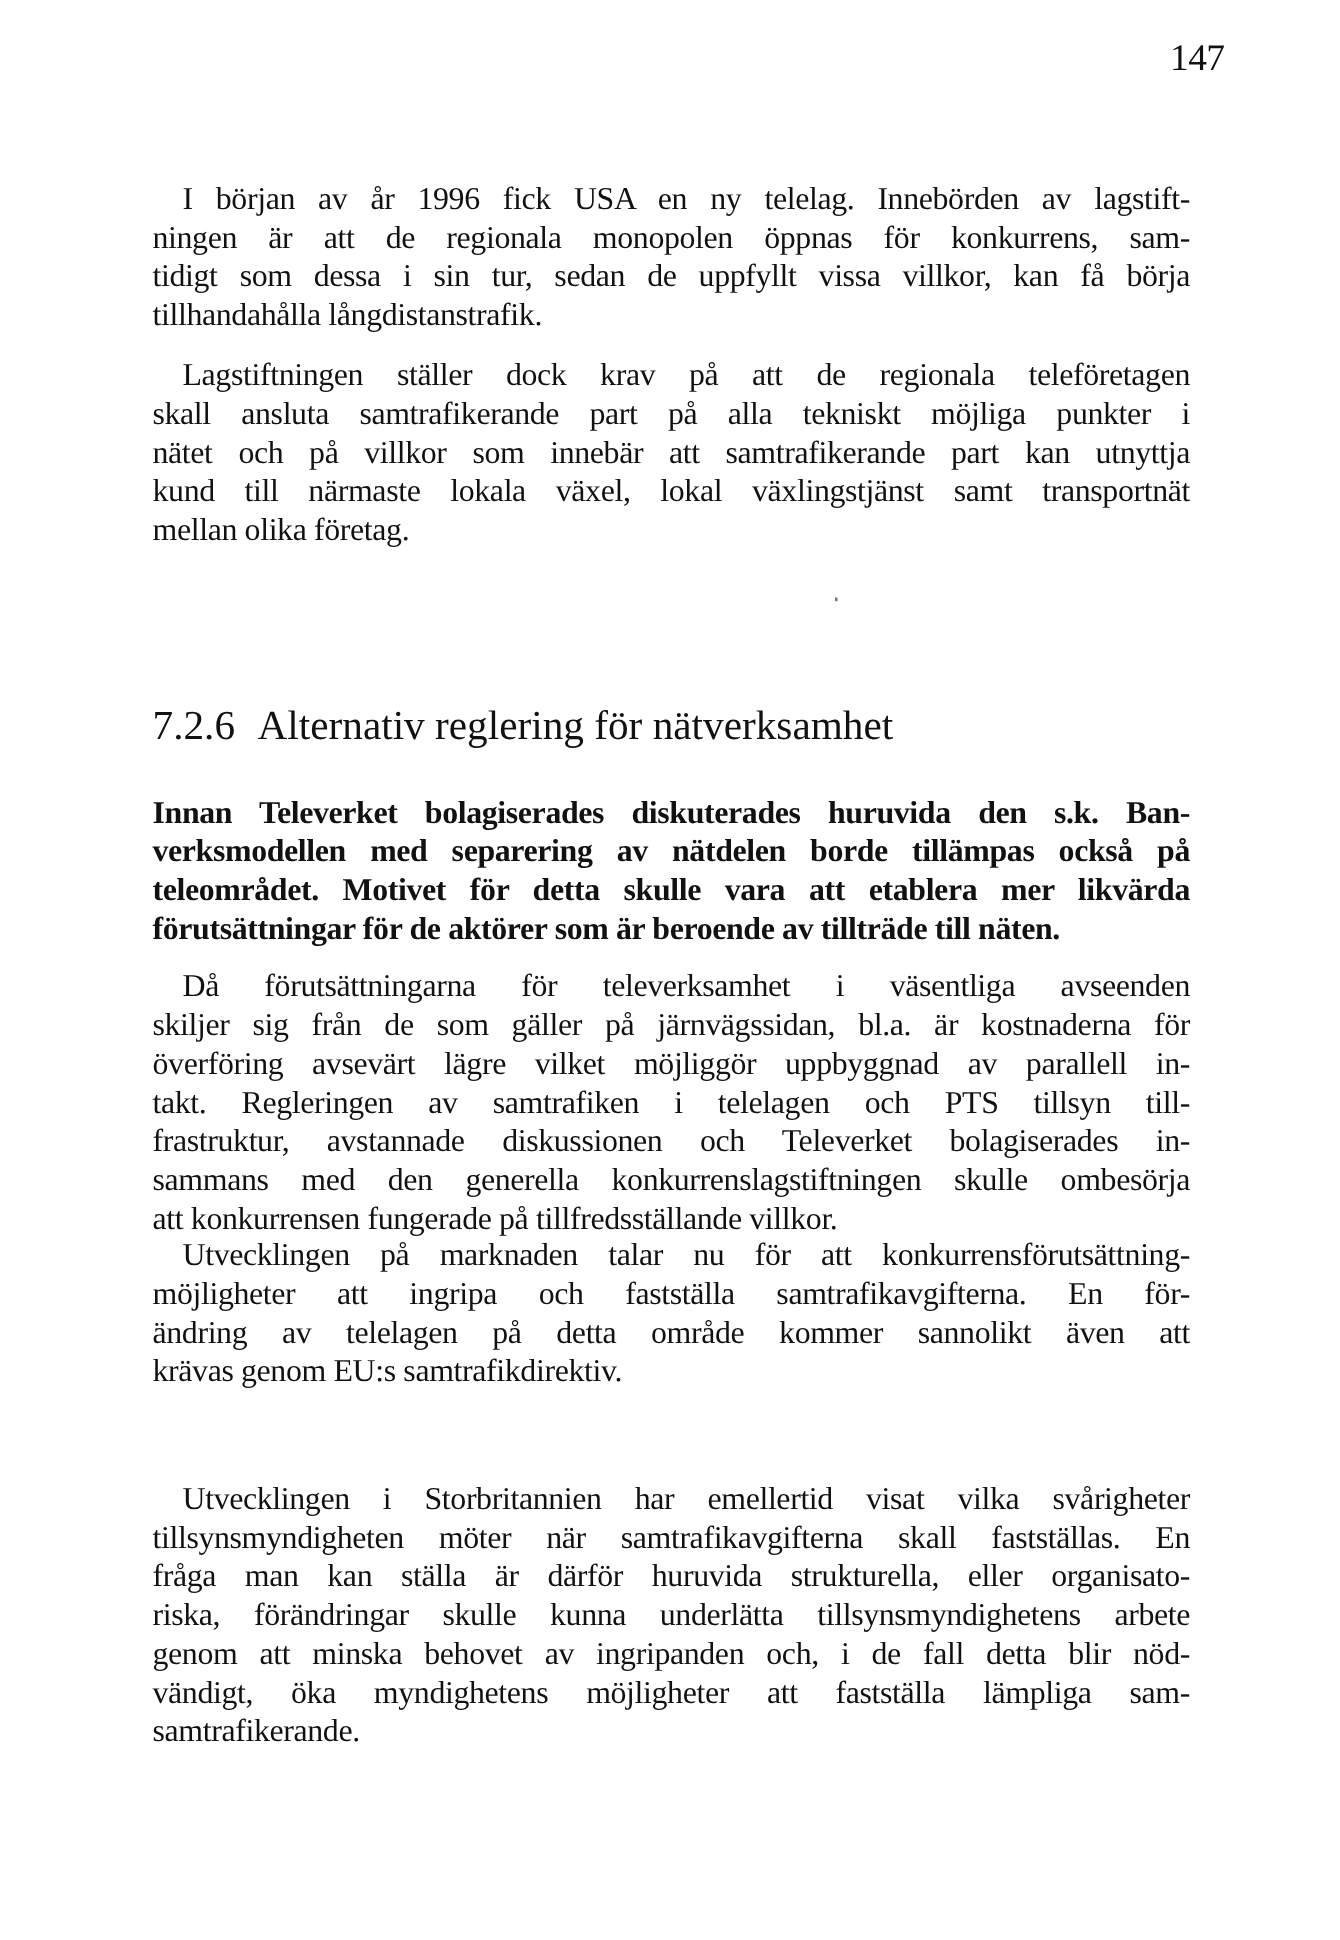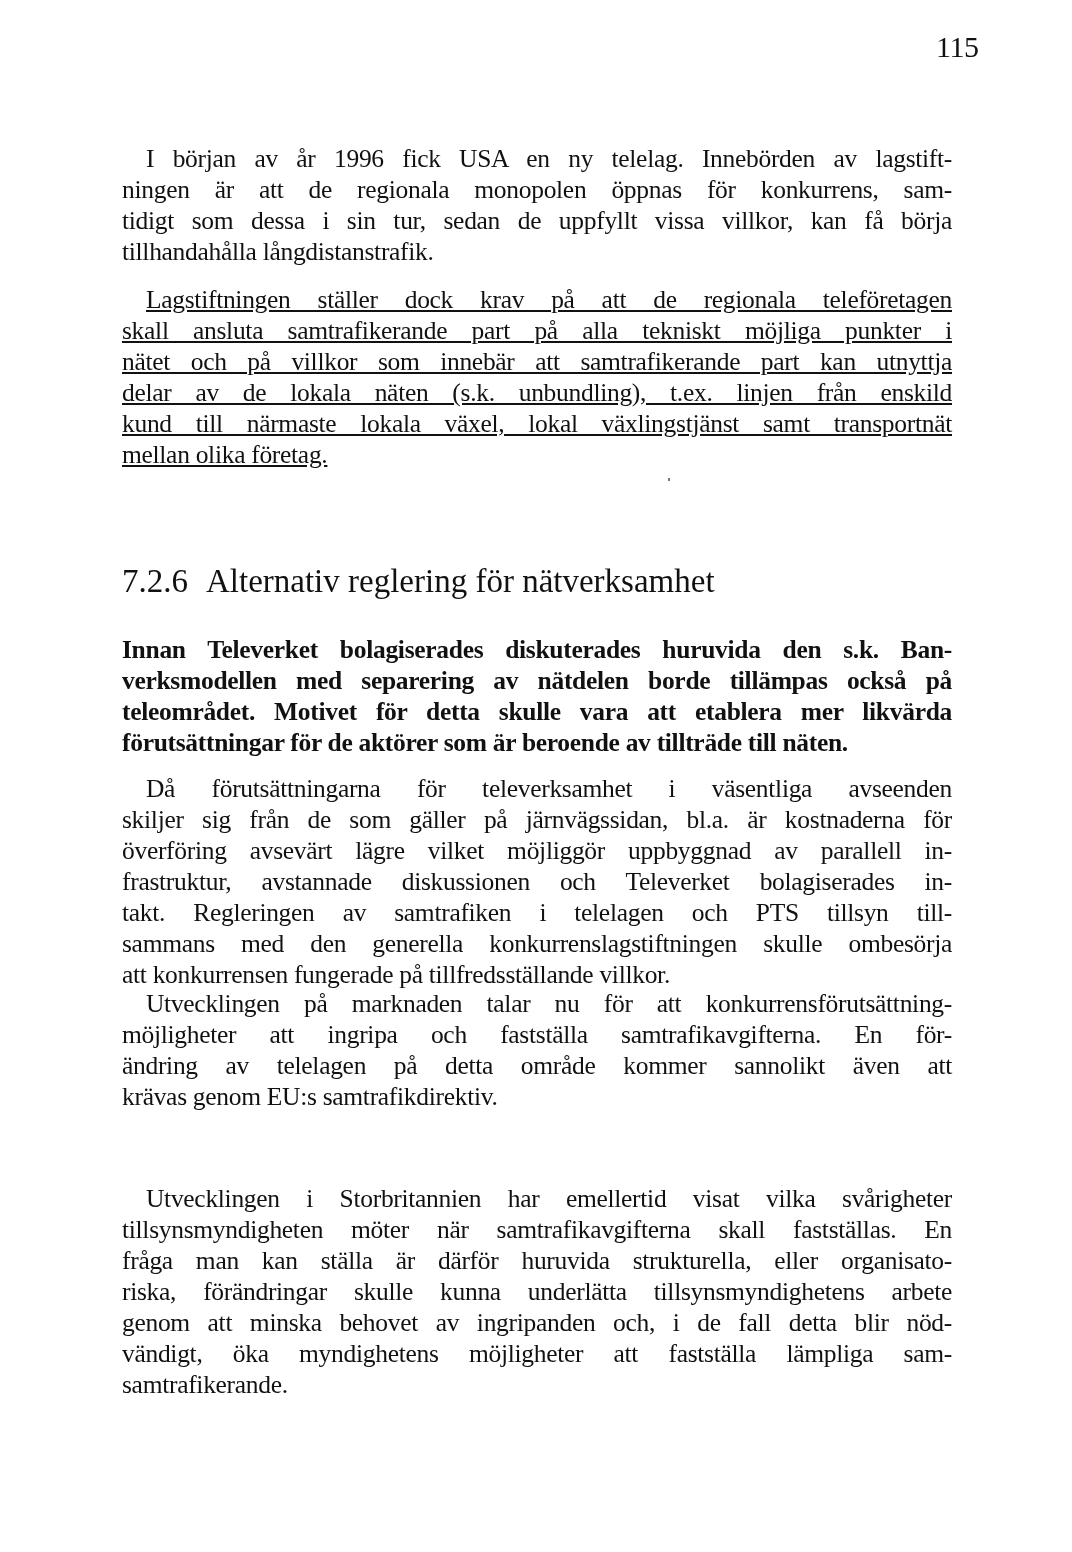--- a/index.html
+++ b/index.html
@@ -11,55 +11,54 @@
           text-align: justify; text-align-last: justify; letter-spacing: -0.3px; }
   .line.last { text-align-last: left; }
   .line.indent { padding-left: 24px; }
   .heading { position: absolute; left: 122px; top: 563px; font-size: 33px; white-space: nowrap; }
   .heading .num { margin-right: 18px; }
   .speck { position: absolute; left: 668px; top: 478px; width: 2px; height: 3px; background: #777; }
 </style>
 </head>
 <body>
 
-<div class="page-number">115</div>
+<div class="page-number">147</div>
 
 <div class="speck"></div>
 
 <div class="block" id="p0" style="top:143px;">
     <span class="line indent">I början av år 1996 fick USA en ny telelag. Innebörden av lagstift-</span>
     <span class="line">ningen är att de regionala monopolen öppnas för konkurrens, sam-</span>
     <span class="line">tidigt som dessa i sin tur, sedan de uppfyllt vissa villkor, kan få börja</span>
     <span class="line last">tillhandahålla långdistanstrafik.</span>
   </div>
-<div class="block" id="p1" style="top:284px;text-decoration:underline;">
+<div class="block" id="p1" style="top:284px;">
     <span class="line indent">Lagstiftningen ställer dock krav på att de regionala teleföretagen</span>
     <span class="line">skall ansluta samtrafikerande part på alla tekniskt möjliga punkter i</span>
     <span class="line">nätet och på villkor som innebär att samtrafikerande part kan utnyttja</span>
-    <span class="line">delar av de lokala näten (s.k. unbundling), t.ex. linjen från enskild</span>
     <span class="line">kund till närmaste lokala växel, lokal växlingstjänst samt transportnät</span>
     <span class="line last">mellan olika företag.</span>
   </div>
 
 <div class="heading">
   <span class="num">7.2.6</span><span>Alternativ reglering för nätverksamhet</span>
 </div>
 
 <div class="block" id="p2" style="top:634px;font-weight:bold;">
     <span class="line">Innan Televerket bolagiserades diskuterades huruvida den s.k. Ban-</span>
     <span class="line">verksmodellen med separering av nätdelen borde tillämpas också på</span>
     <span class="line">teleområdet. Motivet för detta skulle vara att etablera mer likvärda</span>
     <span class="line last">förutsättningar för de aktörer som är beroende av tillträde till näten.</span>
   </div>
 <div class="block" id="p3" style="top:773px;">
     <span class="line indent">Då förutsättningarna för televerksamhet i väsentliga avseenden</span>
     <span class="line">skiljer sig från de som gäller på järnvägssidan, bl.a. är kostnaderna för</span>
     <span class="line">överföring avsevärt lägre vilket möjliggör uppbyggnad av parallell in-</span>
+    <span class="line">takt. Regleringen av samtrafiken i telelagen och PTS tillsyn till-</span>
     <span class="line">frastruktur, avstannade diskussionen och Televerket bolagiserades in-</span>
-    <span class="line">takt. Regleringen av samtrafiken i telelagen och PTS tillsyn till-</span>
     <span class="line">sammans med den generella konkurrenslagstiftningen skulle ombesörja</span>
     <span class="line last">att konkurrensen fungerade på tillfredsställande villkor.</span>
   </div>
 <div class="block" id="p4" style="top:988px;">
     <span class="line indent">Utvecklingen på marknaden talar nu för att konkurrensförutsättning-</span>
     <span class="line">möjligheter att ingripa och fastställa  samtrafikavgifterna. En för-</span>
     <span class="line">ändring av telelagen på detta område kommer sannolikt även att</span>
     <span class="line last">krävas genom EU:s samtrafikdirektiv.</span>
   </div>
 <div class="block" id="p5" style="top:1183px;">

